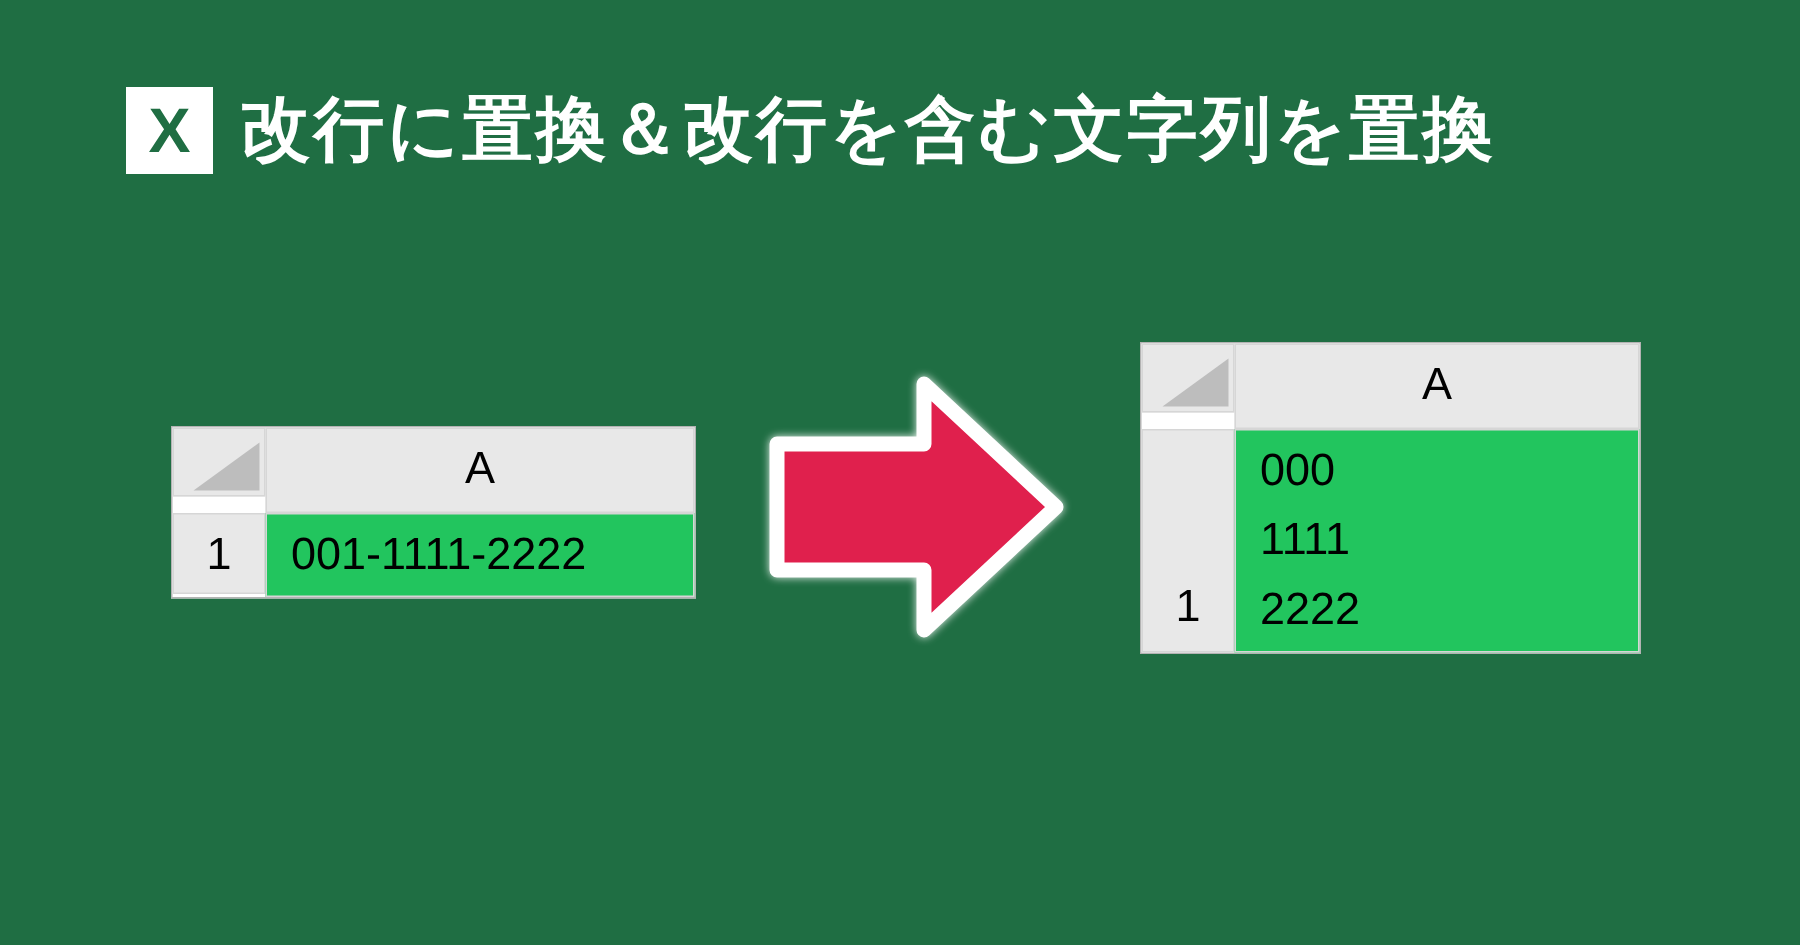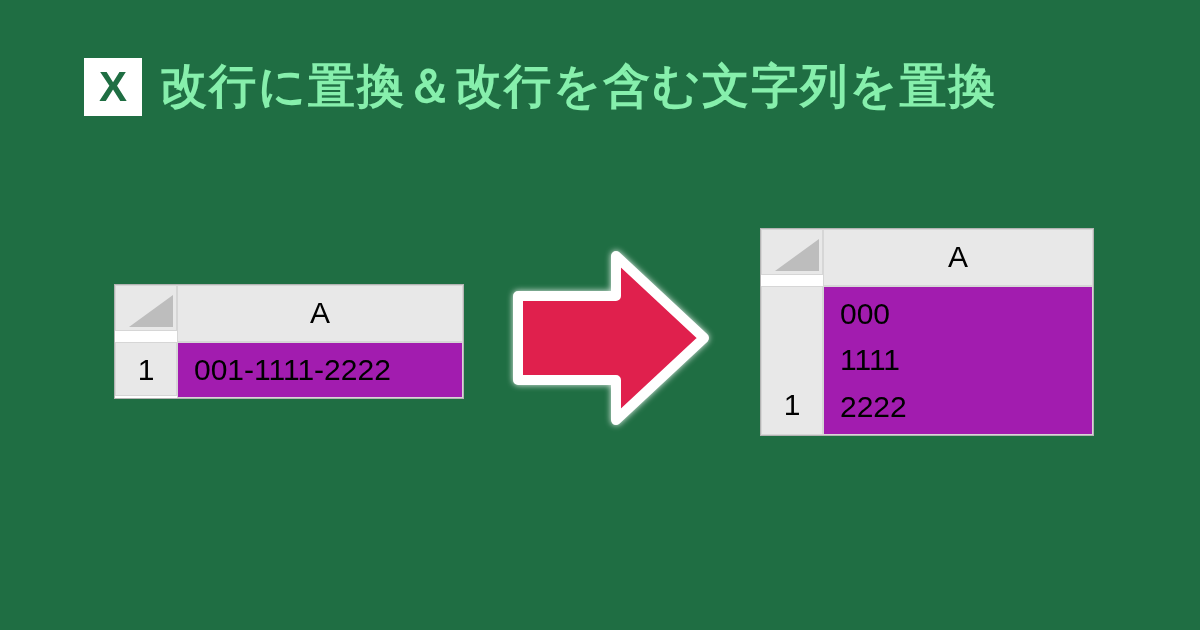--- a/index.html
+++ b/index.html
@@ -27,21 +27,21 @@
     justify-content: center;
   }
   .excel-logo span {
     color: #1f6e43;
     font-weight: 800;
     font-size: 42px;
     font-family: Arial, sans-serif;
     line-height: 1;
   }
   .title {
-    color: #86efac;
+    color: #ffffff;
     font-size: 47px;
     font-weight: 700;
     letter-spacing: 2px;
   }
   .table {
     background: #ffffff;
     border: 1px solid #b3b3b3;
     position: absolute;
   }
   .table-left {
@@ -95,21 +95,21 @@
     padding-bottom: 6px;
   }
   .col-a-left {
     width: 286px;
   }
   .col-a-right {
     width: 270px;
     white-space: pre-line;
   }
   .data-cell {
-    background: #a21caf;
+    background: #22c55e;
     text-align: left;
     padding-left: 16px;
   }
   .arrow {
     position: absolute;
     left: 506px;
     top: 248px;
     filter: drop-shadow(0 0 3px rgba(255,255,255,0.9));
   }
   .arrow svg {

